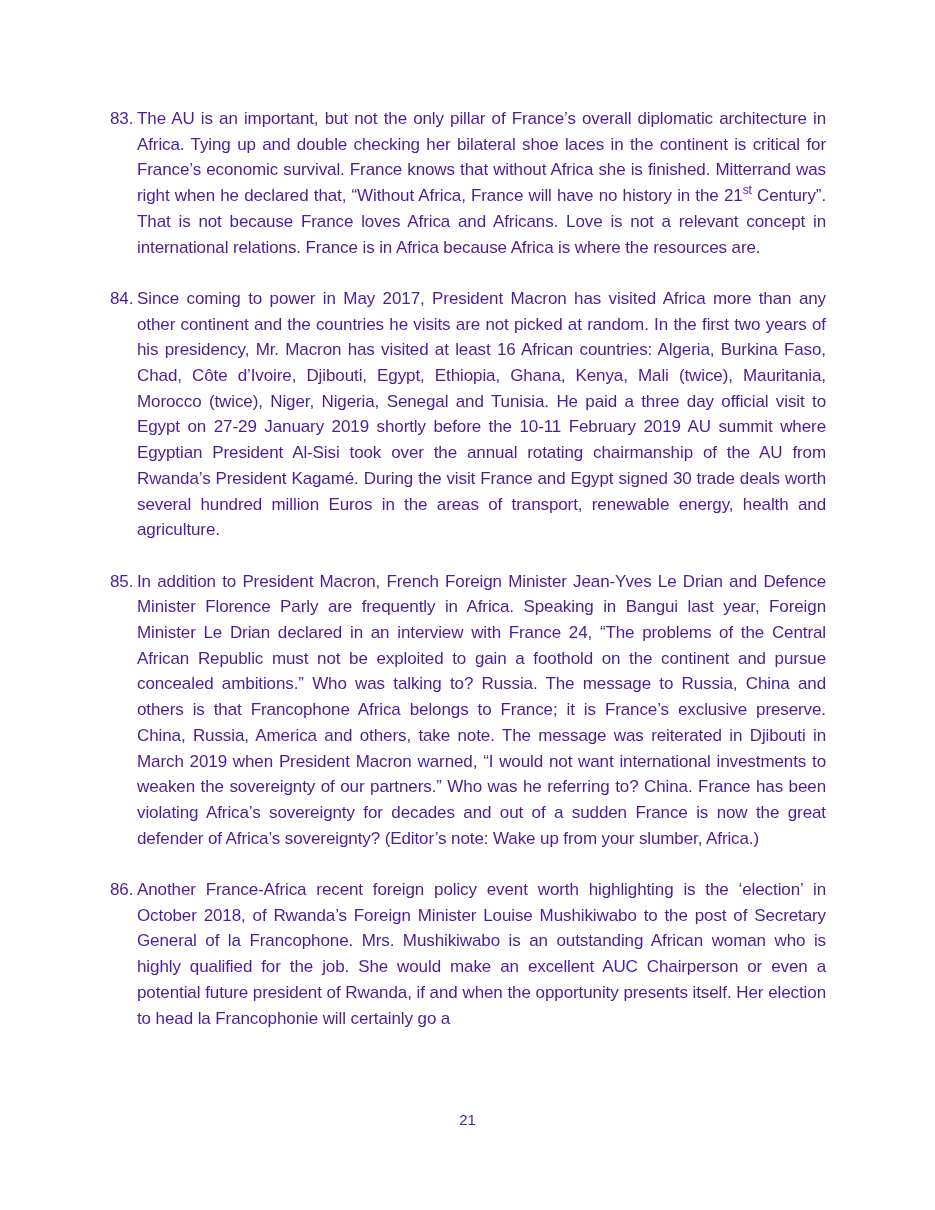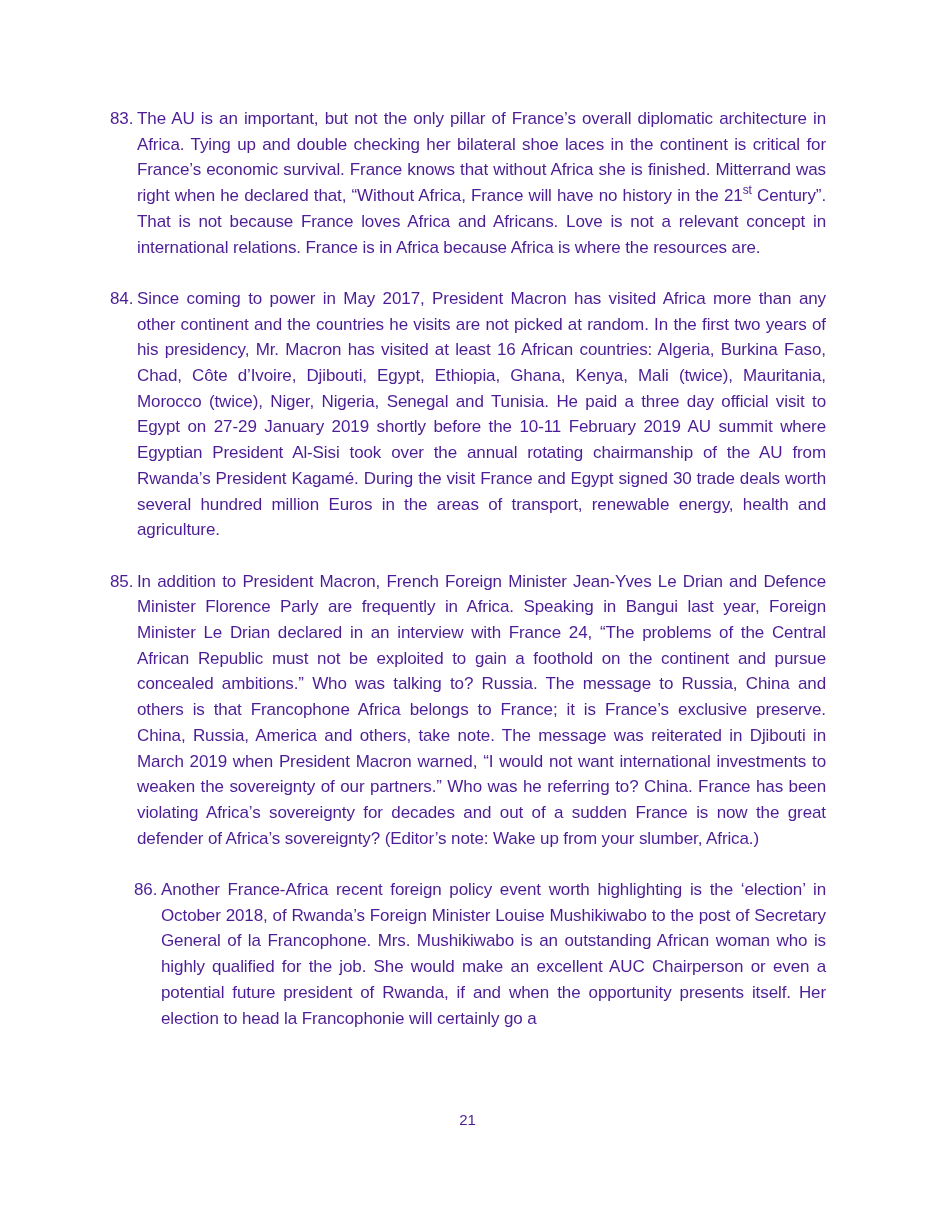--- a/index.html
+++ b/index.html
@@ -26,21 +26,20 @@
     position: relative;
     padding-left: 27px;
     text-align: justify;
     font-size: 17px;
     line-height: 25.7px;
     margin: 0 0 25.7px 0;
     letter-spacing: -0.1px;
   }
   .para:last-child {
     margin-bottom: 0;
-    margin-left: 24px;
   }
   .num {
     position: absolute;
     left: 0;
     top: 0;
     white-space: nowrap;
   }
   .para sup {
     font-size: 12px;
     line-height: 0;

